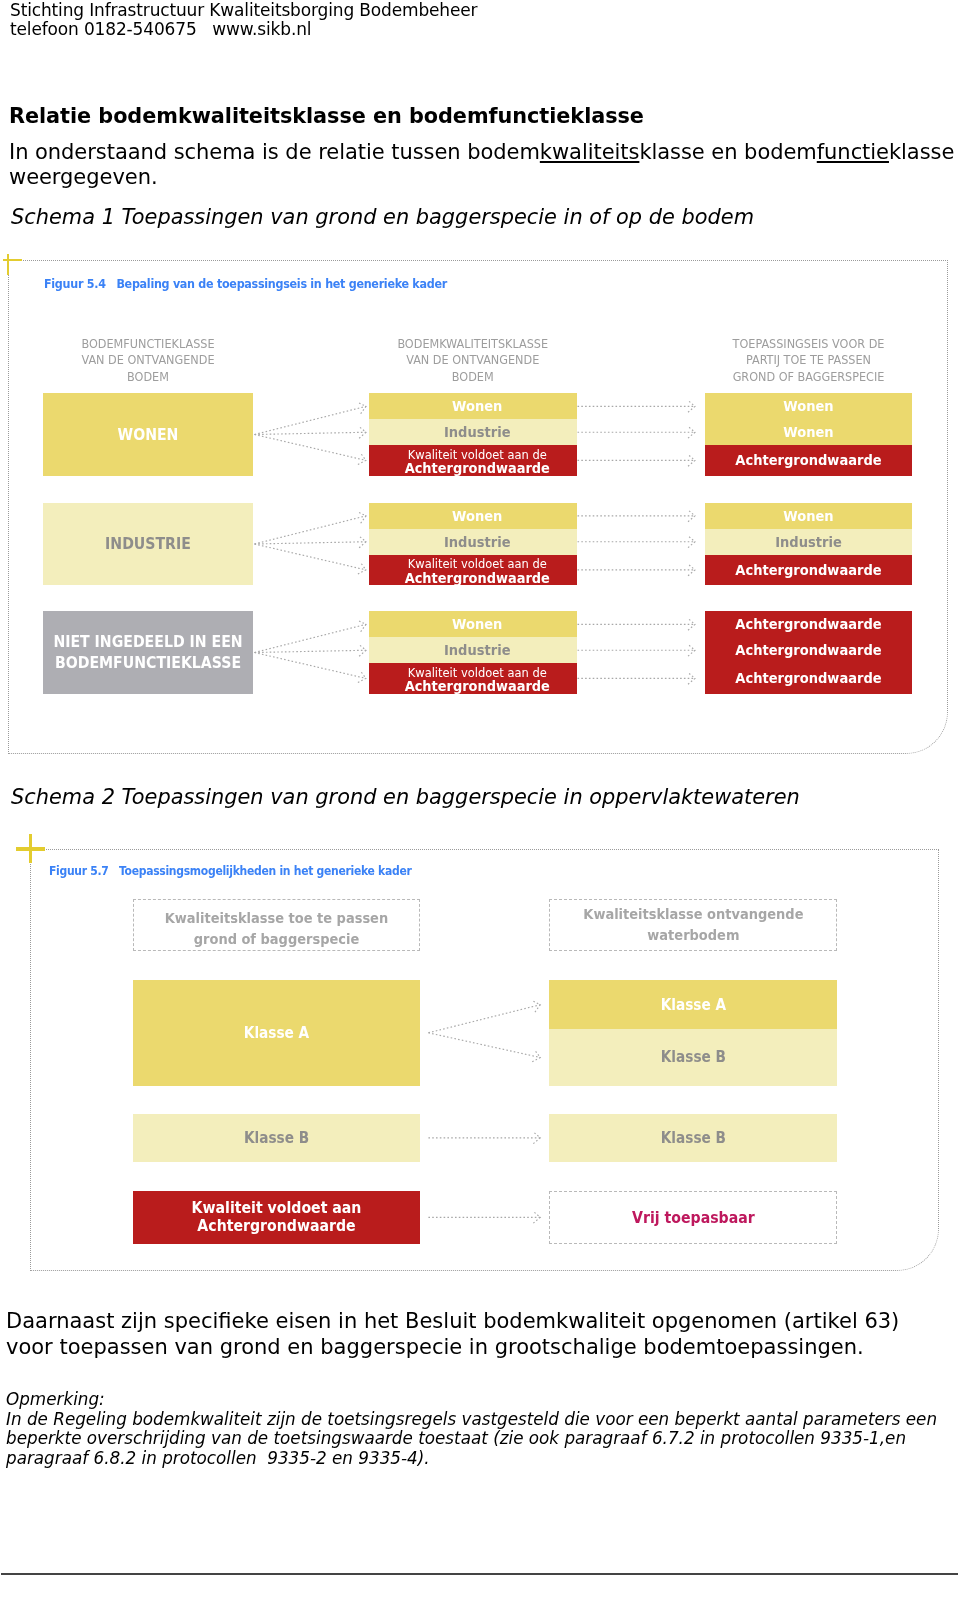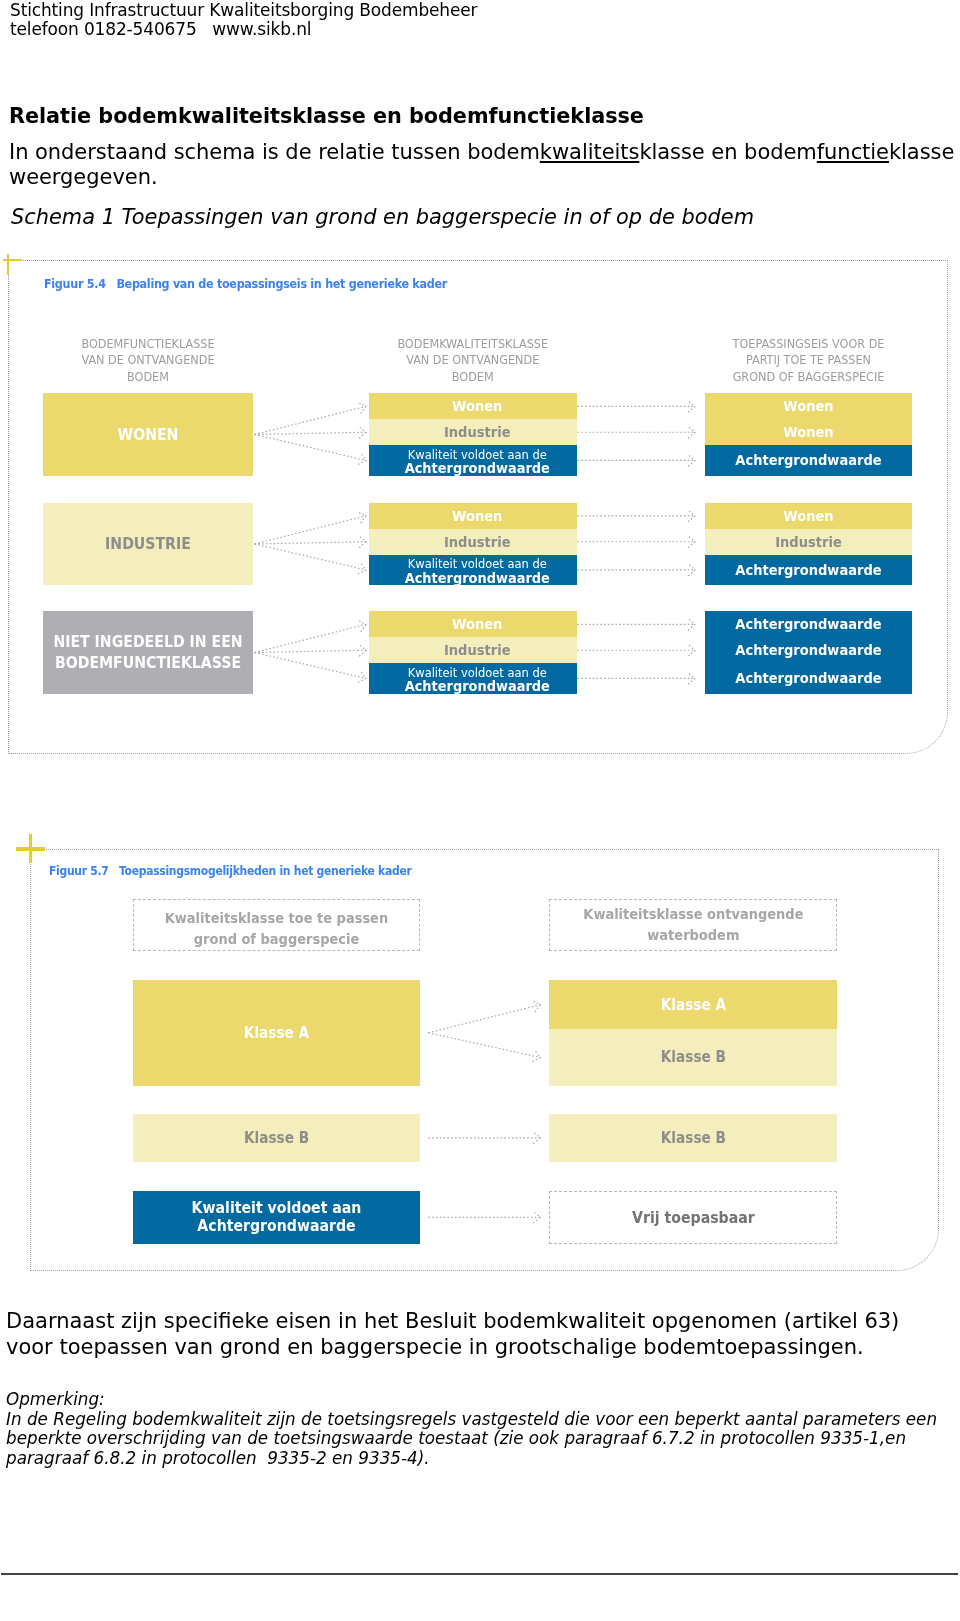--- a/index.html
+++ b/index.html
@@ -39,31 +39,31 @@
   #fig2-title{left:49px;top:864px;font-size:12px;}
 
   
   .colhead{font-family:"DejaVu Sans Condensed","DejaVu Sans",sans-serif;color:#9d9d9d;
            font-size:12.5px;line-height:16.4px;text-align:center;letter-spacing:0px;}
   .box{display:flex;align-items:center;justify-content:center;text-align:center;
        font-family:"DejaVu Sans Condensed","DejaVu Sans",sans-serif;
        font-weight:bold;letter-spacing:0px;overflow:hidden;}
   .b-yellow{background:#ebd96e;}
   .b-cream {background:#f3eebc;}
-  .b-gold  {background:#0369a1;}
+  .b-gold  {background:#b91c1c;}
   .b-grey  {background:#aeaeb3;}
   .t-white{color:#ffffff;}
   .t-grey{color:#8e8d8b;}
 
   .dashbox{border:1px dashed #b9b9b9;display:flex;align-items:center;justify-content:center;
            box-sizing:border-box;text-align:center;}
   .colhead2{font-family:"DejaVu Sans Condensed","DejaVu Sans",sans-serif;font-weight:bold;
             font-size:14.45px;line-height:20.4px;color:#a6a6a6;}
   .vrij{font-family:"DejaVu Sans Condensed","DejaVu Sans",sans-serif;font-weight:bold;
-        font-size:15.7px;color:#737373;}
+        font-size:15.7px;color:#be185d;}
 
   
   svg.arrows{position:absolute;left:0;top:0;overflow:visible;pointer-events:none;}
   svg.arrows path,svg.arrows line{stroke:#a8a8a8;fill:none;}
   .dash{stroke-dasharray:1.6 2.2;stroke-width:1.15;}
   .head{stroke-width:1.15;stroke-dasharray:1.6 2.2;}
 
   
   #body-p1{left:6px;top:1309px;width:940px;font-size:21px;line-height:25.8px;letter-spacing:0px;}
   #opm-label{left:6px;top:1390px;font-size:16.8px;font-style:italic;line-height:19.8px;height:19.8px;}
@@ -208,20 +208,21 @@
         <line x1="577.5" y1="678.4" x2="695" y2="678.4" class="dash"></line>
         <path d="M688.04 684.26L695.00 678.40L688.04 672.54" class="head"></path>
       </svg>
     </div>
 <div class="abs crossmark" id="fig1-cross">
       <span class="h"></span>
       <span class="v"></span>
     </div>
 <div class="abs figtitle" id="fig1-title">Figuur 5.4   Bepaling van de toepassingseis in het generieke kader</div>
 
+<div class="abs schema-caption" style="top:785px">Schema 2 Toepassingen van grond en baggerspecie in oppervlaktewateren</div>
 
 <div class="abs figframe rbr" id="fig2-frame" style="left:30px;top:849px;width:907px;height:420px;"></div>
 <div class="abs" id="fig2-body">
       <div class="abs dashbox" style="left:132.6px;top:898.5px;width:287.8px;height:52.5px;">
         <div class="colhead2" style="white-space:pre;margin-top:8px;">Kwaliteitsklasse toe te passen
 grond of baggerspecie</div>
       </div>
       <div class="abs dashbox" style="left:549.3px;top:898.5px;width:288.2px;height:52.5px;">
         <div class="colhead2" style="white-space:pre;">Kwaliteitsklasse ontvangende
 waterbodem</div>

